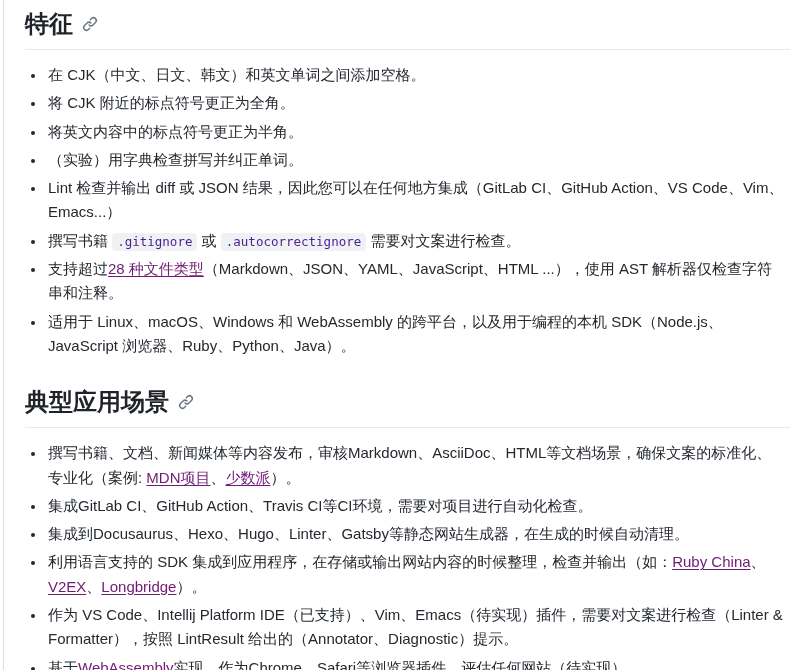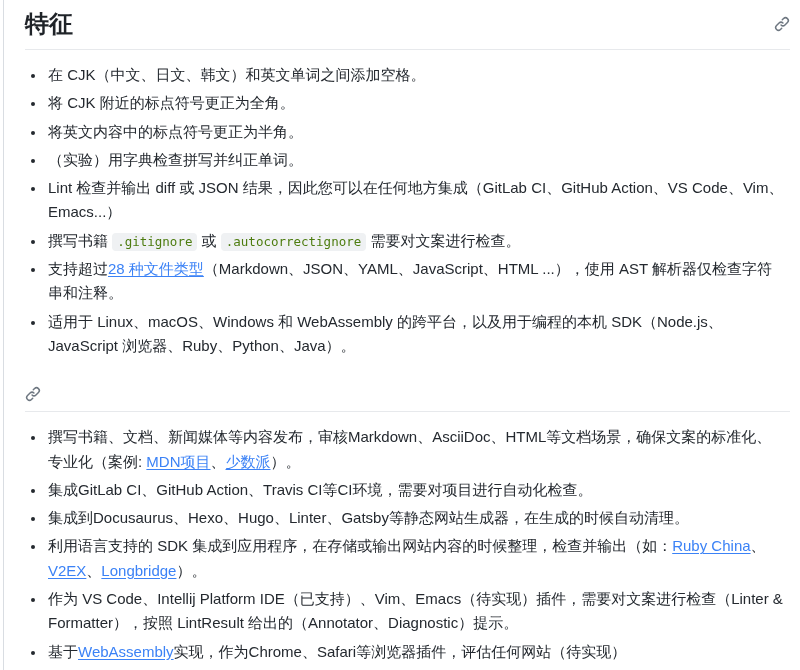--- a/index.html
+++ b/index.html
@@ -19,51 +19,50 @@
   h2.section-heading {
     display: flex;
     align-items: center;
     gap: 9px;
     font-size: 24px;
     font-weight: 700;
     color: #1f2328;
     margin: 0;
     padding: 6px 0 9px 0;
     border-bottom: 1px solid #e7e9ec;
-    justify-content: space-between;
   }
   h2.section-heading.second { margin-top: 22px; }
   .anchor {
     display: inline-flex;
     align-items: center;
     text-decoration: none;
     line-height: 1;
   }
   ul.bullet-list {
     margin: 13px 4px 0 0;
     padding: 0 0 0 21px;
     font-size: 15px;
     line-height: 1.62;
   }
   ul.bullet-list li {
     margin: 0 0 4px 0;
     padding-left: 2px;
   }
   ul.bullet-list li::marker { color: #24292f; font-size: 13px; }
   a.inline-link {
-    color: #3b82f6;
+    color: #701a75;
     text-decoration: underline;
     text-underline-offset: 2px;
     cursor: pointer;
   }
   code.inline-code {
     font-family: "DejaVu Sans Mono", "Liberation Mono", monospace;
     font-size: 12.5px;
     background: #eff1f3;
-    color: #4d7c0f;
+    color: #4c1d95;
     padding: 1px 5px 2px 5px;
     border-radius: 4px;
   }
 </style>
 </head>
 <body>
 
 <div class="page">
 
   <section>
@@ -82,20 +81,21 @@
         <li><span>（实验）用字典检查拼写并纠正单词。</span></li>
         <li><span>Lint 检查并输出 diff 或 JSON 结果，因此您可以在任何地方集成（GitLab CI、GitHub Action、VS Code、Vim、Emacs...）</span></li>
         <li><span>撰写书籍 </span><code class="inline-code">.gitignore</code><span> 或 </span><code class="inline-code">.autocorrectignore</code><span> 需要对文案进行检查。</span></li>
         <li><span>支持超过</span><a href="#" class="inline-link">28 种文件类型</a><span>（Markdown、JSON、YAML、JavaScript、HTML ...），使用 AST 解析器仅检查字符串和注释。</span></li>
         <li><span>适用于 Linux、macOS、Windows 和 WebAssembly 的跨平台，以及用于编程的本机 SDK（Node.js、JavaScript 浏览器、Ruby、Python、Java）。</span></li>
       </ul>
   </section>
 
   <section>
     <h2 class="section-heading second">
+      <span>典型应用场景</span>
       <a class="anchor" href="#" aria-label="anchor">
         <svg width="16" height="16" viewBox="0 0 16 16" aria-hidden="true">
           <path fill="#6e7781" d="m7.775 3.275 1.25-1.25a3.5 3.5 0 1 1 4.95 4.95l-2.5 2.5a3.5 3.5 0 0 1-4.95 0 .751.751 0 0 1 .018-1.042.751.751 0 0 1 1.042-.018 1.998 1.998 0 0 0 2.83 0l2.5-2.5a2.002 2.002 0 0 0-2.83-2.83l-1.25 1.25a.751.751 0 0 1-1.042-.018.751.751 0 0 1-.018-1.042Zm-4.69 9.64a1.998 1.998 0 0 0 2.83 0l1.25-1.25a.751.751 0 0 1 1.042.018.751.751 0 0 1 .018 1.042l-1.25 1.25a3.5 3.5 0 1 1-4.95-4.95l2.5-2.5a3.5 3.5 0 0 1 4.95 0 .751.751 0 0 1-.018 1.042.751.751 0 0 1-1.042.018 1.998 1.998 0 0 0-2.83 0l-2.5 2.5a1.998 1.998 0 0 0 0 2.83Z"></path>
         </svg>
       </a>
     </h2>
     <ul class="bullet-list">
         <li><span>撰写书籍、文档、新闻媒体等内容发布，审核Markdown、AsciiDoc、HTML等文档场景，确保文案的标准化、专业化（案例: </span><a href="#" class="inline-link">MDN项目</a><span>、</span><a href="#" class="inline-link">少数派</a><span>）。</span></li>
         <li><span>集成GitLab CI、GitHub Action、Travis CI等CI环境，需要对项目进行自动化检查。</span></li>
         <li><span>集成到Docusaurus、Hexo、Hugo、Linter、Gatsby等静态网站生成器，在生成的时候自动清理。</span></li>

